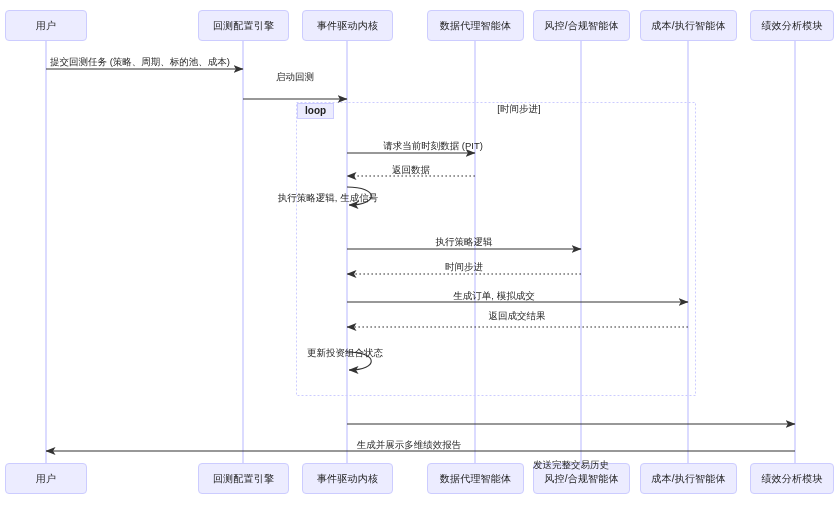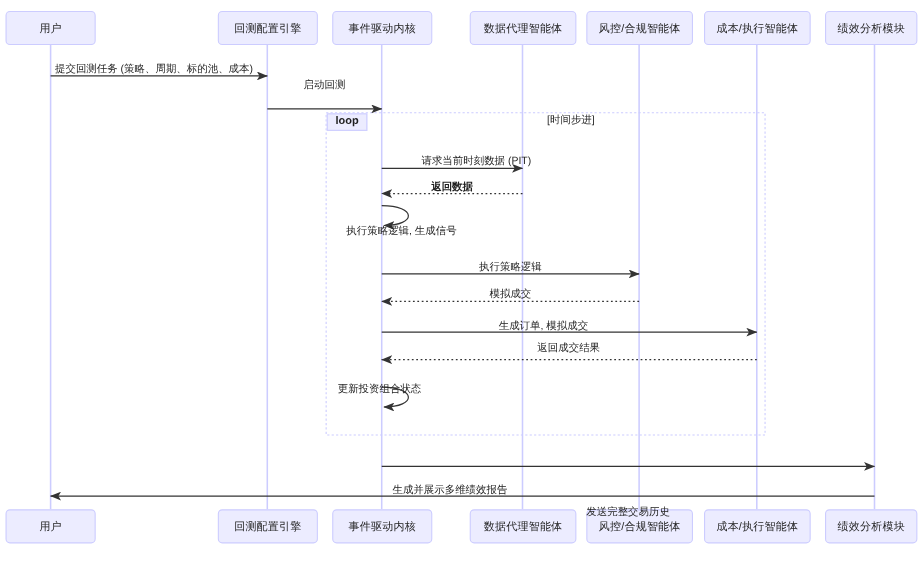--- a/index.html
+++ b/index.html
@@ -136,24 +136,24 @@
         <span>成本/执行智能体</span>
       </div>
       <div class="actor-box" style="left: 750px; top: 463px; width: 84px; height: 31px;">
         <span>绩效分析模块</span>
       </div>
     </div>
   <div id="labels">
       <div class="msg-label" style="left: 140px; top: 56px;">提交回测任务 (策略、周期、标的池、成本)</div>
       <div class="msg-label" style="left: 295px; top: 71px;">启动回测</div>
       <div class="msg-label" style="left: 411px; top: 140px; margin-left: 22px;">请求当前时刻数据 (PIT)</div>
-      <div class="msg-label" style="left: 411px; top: 164px; font-weight: bold;">返回数据</div>
-      <div class="msg-label" style="left: 365px; top: 192px; margin-top: 12px;">执行策略逻辑, 生成信号</div>
+      <div class="msg-label" style="left: 411px; top: 164px;">返回数据</div>
+      <div class="msg-label" style="left: 328px; top: 192px;">执行策略逻辑, 生成信号</div>
       <div class="msg-label" style="left: 464px; top: 236px;">执行策略逻辑</div>
-      <div class="msg-label" style="left: 464px; top: 261px;">模拟成交</div>
+      <div class="msg-label" style="left: 464px; top: 261px;">时间步进</div>
       <div class="msg-label" style="left: 494px; top: 290px;">生成订单, 模拟成交</div>
       <div class="msg-label" style="left: 517px; top: 310px;">返回成交结果</div>
       <div class="msg-label" style="left: 345px; top: 347px;">更新投资组合状态</div>
       <div class="msg-label" style="left: 571px; top: 411px; margin-top: 48px;">发送完整交易历史</div>
       <div class="msg-label" style="left: 409px; top: 439px;">生成并展示多维绩效报告</div>
     </div>
 
   <div class="loop-label-badge" id="loop-badge" style="left: 297px; top: 103px;">loop</div>
   <div class="loop-cond" id="loop-cond" style="left: 505px; top: 103px; padding-left: 28px;">[时间步进]</div>
 </div>

